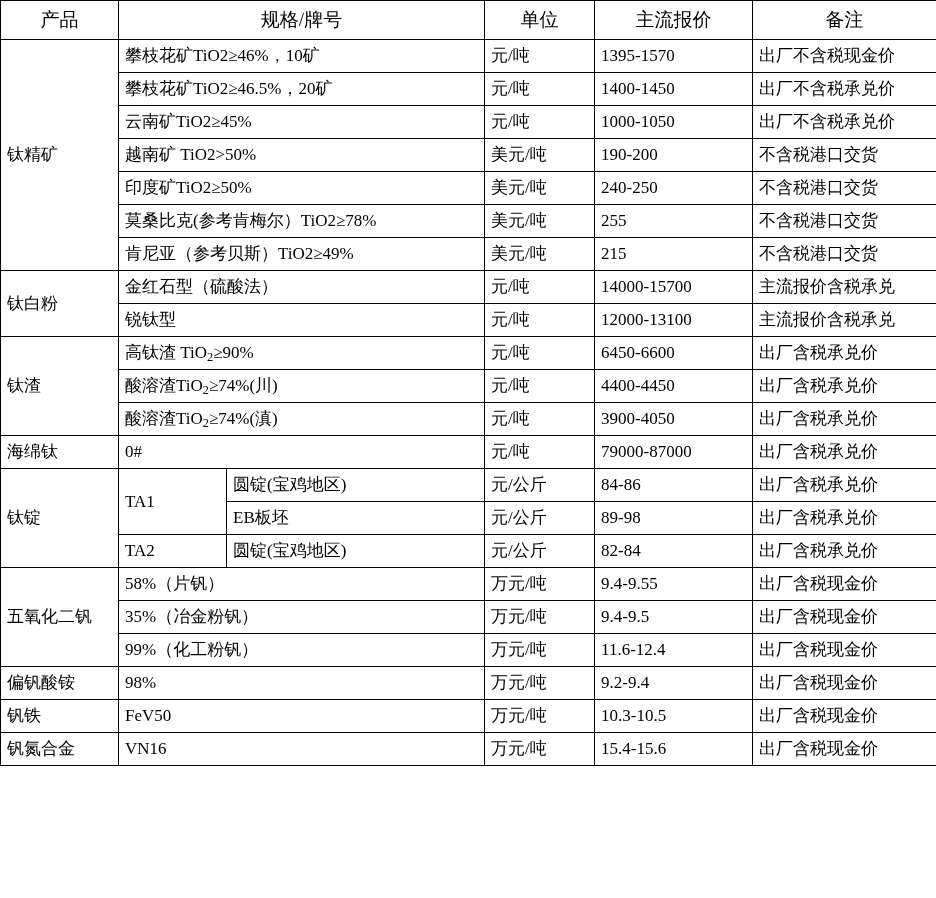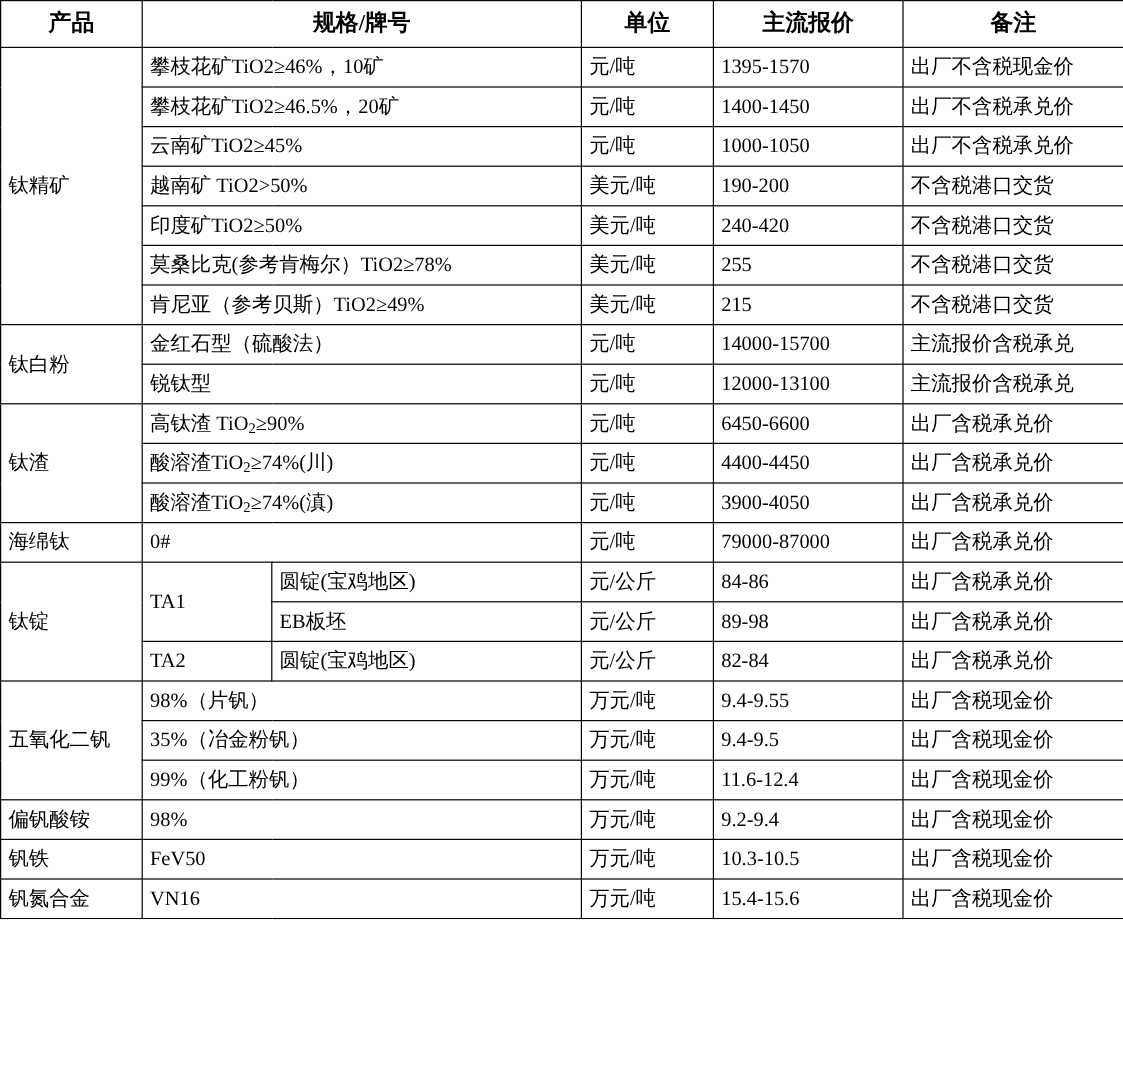--- a/index.html
+++ b/index.html
@@ -30,21 +30,21 @@
     border: 1px solid #000000;
     padding: 4px 6px;
     font-size: 17px;
     line-height: 1.25;
     vertical-align: middle;
     font-weight: normal;
     word-break: break-all;
   }
   #price-table thead th {
     text-align: center;
-    font-weight: bold;
+    font-weight: normal;
     font-size: 19px;
     height: 30px;
     margin-left: 20px;
   }
   td.left   { text-align: left; }
   .cell-prod {
     text-align: left;
     font-size: 18px;
   }
   .sub {
@@ -97,21 +97,21 @@
       </tr>
       <tr class="row-h">
         <td class="left" colspan="3">越南矿 TiO2&gt;50%</td>
         <td class="left">美元/吨</td>
         <td class="left">190-200</td>
         <td class="left">不含税港口交货</td>
       </tr>
       <tr class="row-h">
         <td class="left" colspan="3">印度矿TiO2≥50%</td>
         <td class="left">美元/吨</td>
-        <td class="left">240-420</td>
+        <td class="left">240-250</td>
         <td class="left">不含税港口交货</td>
       </tr>
       <tr class="row-h">
         <td class="left" colspan="3">莫桑比克(参考肯梅尔）TiO2≥78%</td>
         <td class="left">美元/吨</td>
         <td class="left">255</td>
         <td class="left">不含税港口交货</td>
       </tr>
       <tr class="row-h">
         <td class="left" colspan="3">肯尼亚（参考贝斯）TiO2≥49%</td>
@@ -174,21 +174,21 @@
       </tr>
       <tr class="row-h">
         <td class="left" rowspan="1">TA2</td>
         <td class="left" colspan="2">圆锭(宝鸡地区)</td>
         <td class="left">元/公斤</td>
         <td class="left">82-84</td>
         <td class="left">出厂含税承兑价</td>
       </tr>
       <tr class="row-h">
         <td class="cell-prod" rowspan="3">五氧化二钒</td>
-        <td class="left" colspan="3">98%（片钒）</td>
+        <td class="left" colspan="3">58%（片钒）</td>
         <td class="left">万元/吨</td>
         <td class="left">9.4-9.55</td>
         <td class="left">出厂含税现金价</td>
       </tr>
       <tr class="row-h">
         <td class="left" colspan="3">35%（冶金粉钒）</td>
         <td class="left">万元/吨</td>
         <td class="left">9.4-9.5</td>
         <td class="left">出厂含税现金价</td>
       </tr>

